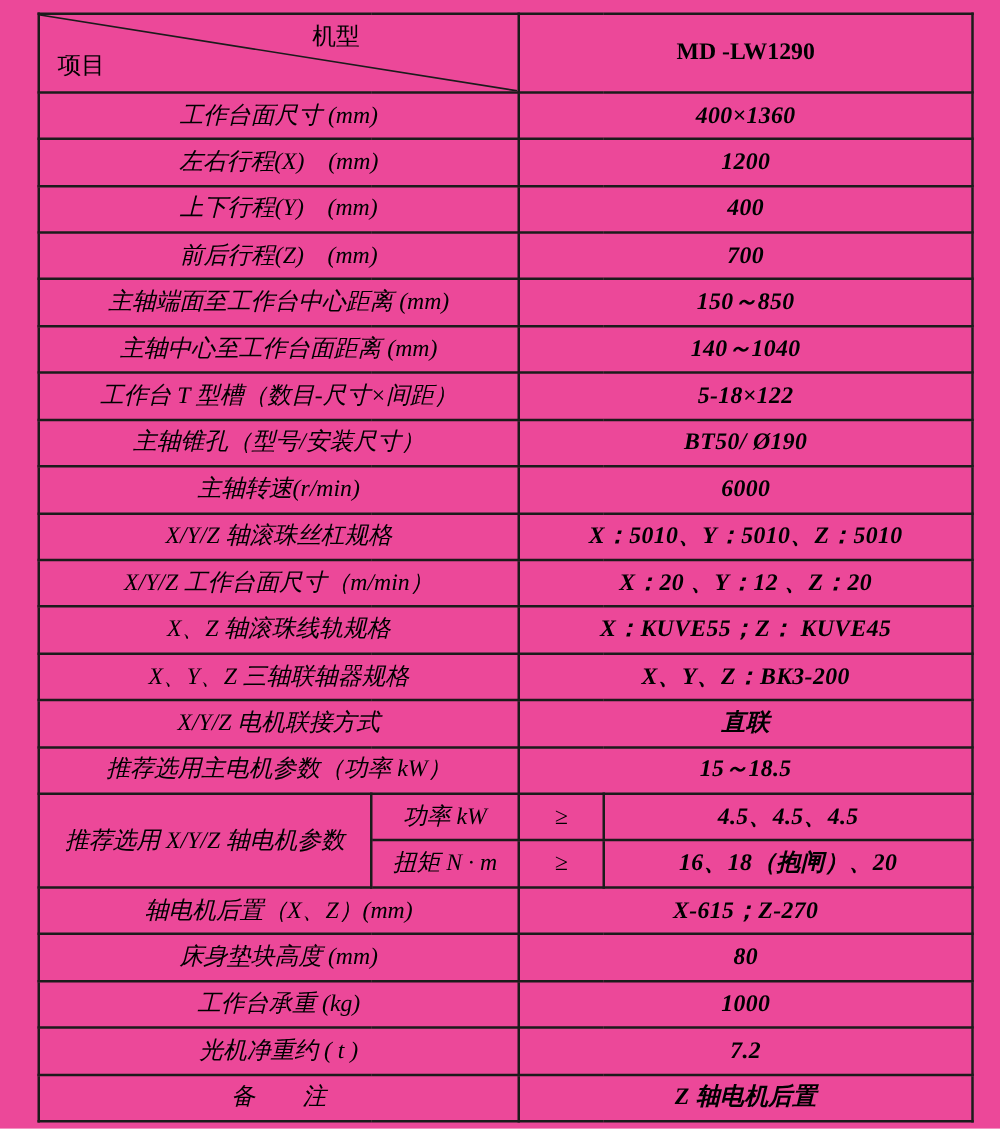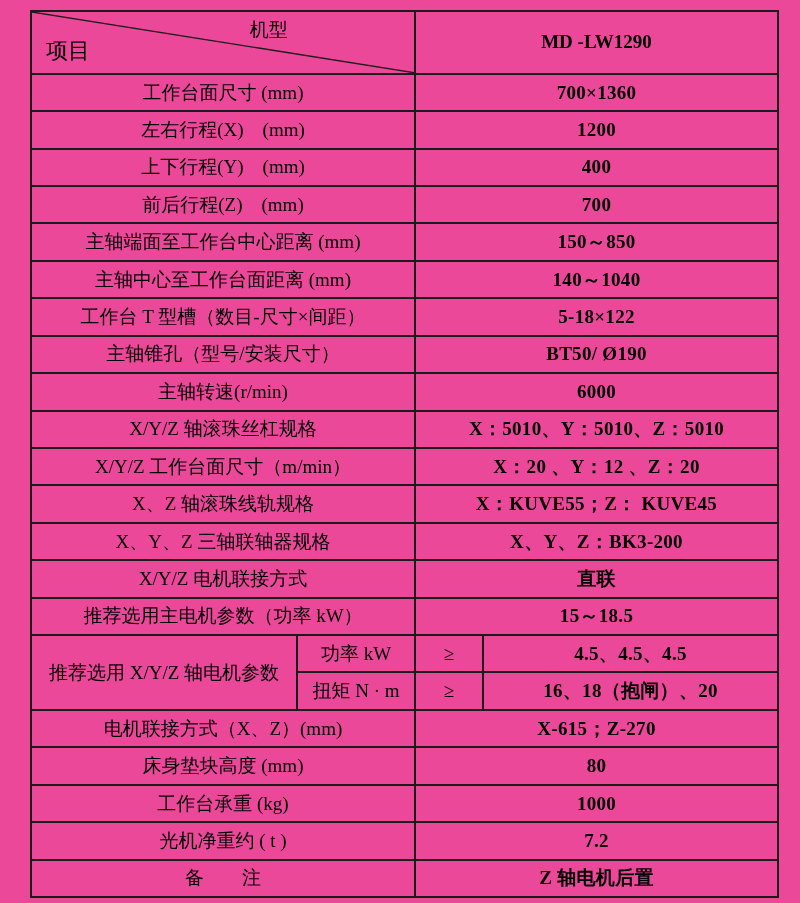--- a/index.html
+++ b/index.html
@@ -27,21 +27,21 @@
   }
   table.spec td {
     border: 2px solid #1b1b1b;
     text-align: center;
     vertical-align: middle;
     padding: 0 4px;
     font-size: 19px;
     line-height: 1.25;
     overflow: hidden;
   }
-  tr.data-row { height: 37px; }
+  tr.data-row { height: 37px; font-style: italic; }
   tr.header-row { height: 62px; }
   td.label-cell { font-weight: normal; }
   td.value-cell {
     font-weight: bold;
     font-size: 19px;
     letter-spacing: 0.3px;
   }
   td.model-cell {
     font-weight: bold;
     font-size: 21px;
@@ -63,21 +63,21 @@
   .corner-top {
     position: absolute;
     top: 6px;
     left: 57%;
     font-size: 19px;
   }
   .corner-bottom {
     position: absolute;
     bottom: 8px;
     left: 14px;
-    font-size: 22px;
+    font-size: 19px;
   }
 </style>
 </head>
 <body>
 
 <div class="page">
   <table class="spec">
     <colgroup>
       <col style="width:266px">
       <col style="width:118px">
@@ -91,21 +91,21 @@
             <line x1="0" y1="0" x2="100" y2="100" stroke="#1b1b1b" stroke-width="1.3" vector-effect="non-scaling-stroke"></line>
           </svg>
           <span class="corner-top">机型</span>
           <span class="corner-bottom">项目</span>
         </td>
         <td colspan="2" class="model-cell">MD -LW1290</td>
       </tr>
 
       <tr class="data-row">
         <td colspan="2" class="label-cell">工作台面尺寸 (mm)</td>
-        <td colspan="2" class="value-cell">700×1360</td>
+        <td colspan="2" class="value-cell">400×1360</td>
       </tr>
       <tr class="data-row">
         <td colspan="2" class="label-cell">左右行程(X)　(mm)</td>
         <td colspan="2" class="value-cell">1200</td>
       </tr>
       <tr class="data-row">
         <td colspan="2" class="label-cell">上下行程(Y)　(mm)</td>
         <td colspan="2" class="value-cell">400</td>
       </tr>
       <tr class="data-row">
@@ -163,21 +163,21 @@
         <td class="op-cell">≥</td>
         <td class="value-cell">4.5、4.5、4.5</td>
       </tr>
       <tr class="data-row">
         <td class="sub-label-cell">扭矩 N · m</td>
         <td class="op-cell">≥</td>
         <td class="value-cell">16、18（抱闸）、20</td>
       </tr>
 
       <tr class="data-row">
-        <td colspan="2" class="label-cell">电机联接方式（X、Z）(mm)</td>
+        <td colspan="2" class="label-cell">轴电机后置（X、Z）(mm)</td>
         <td colspan="2" class="value-cell">X-615；Z-270</td>
       </tr>
       <tr class="data-row">
         <td colspan="2" class="label-cell">床身垫块高度 (mm)</td>
         <td colspan="2" class="value-cell">80</td>
       </tr>
       <tr class="data-row">
         <td colspan="2" class="label-cell">工作台承重 (kg)</td>
         <td colspan="2" class="value-cell">1000</td>
       </tr>

